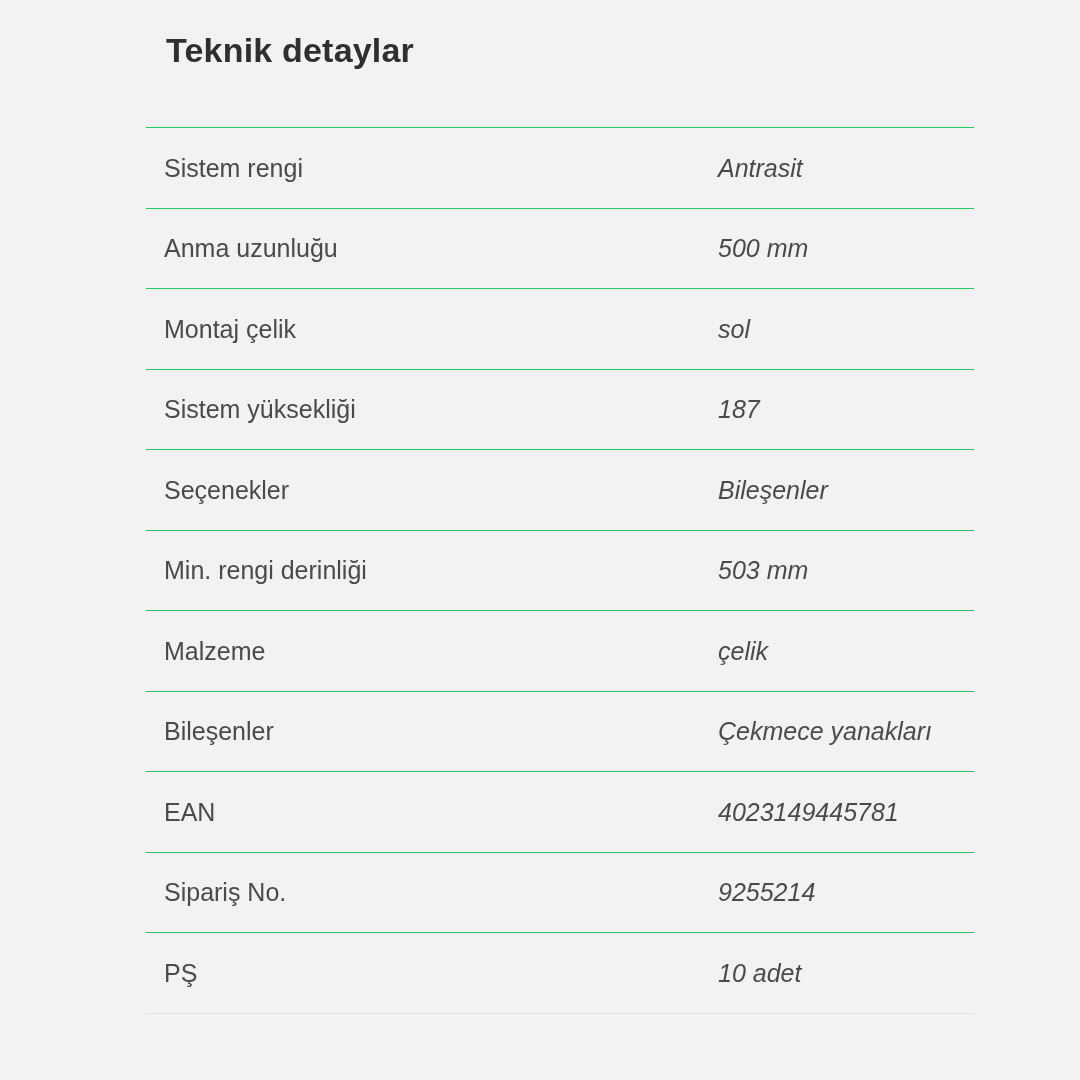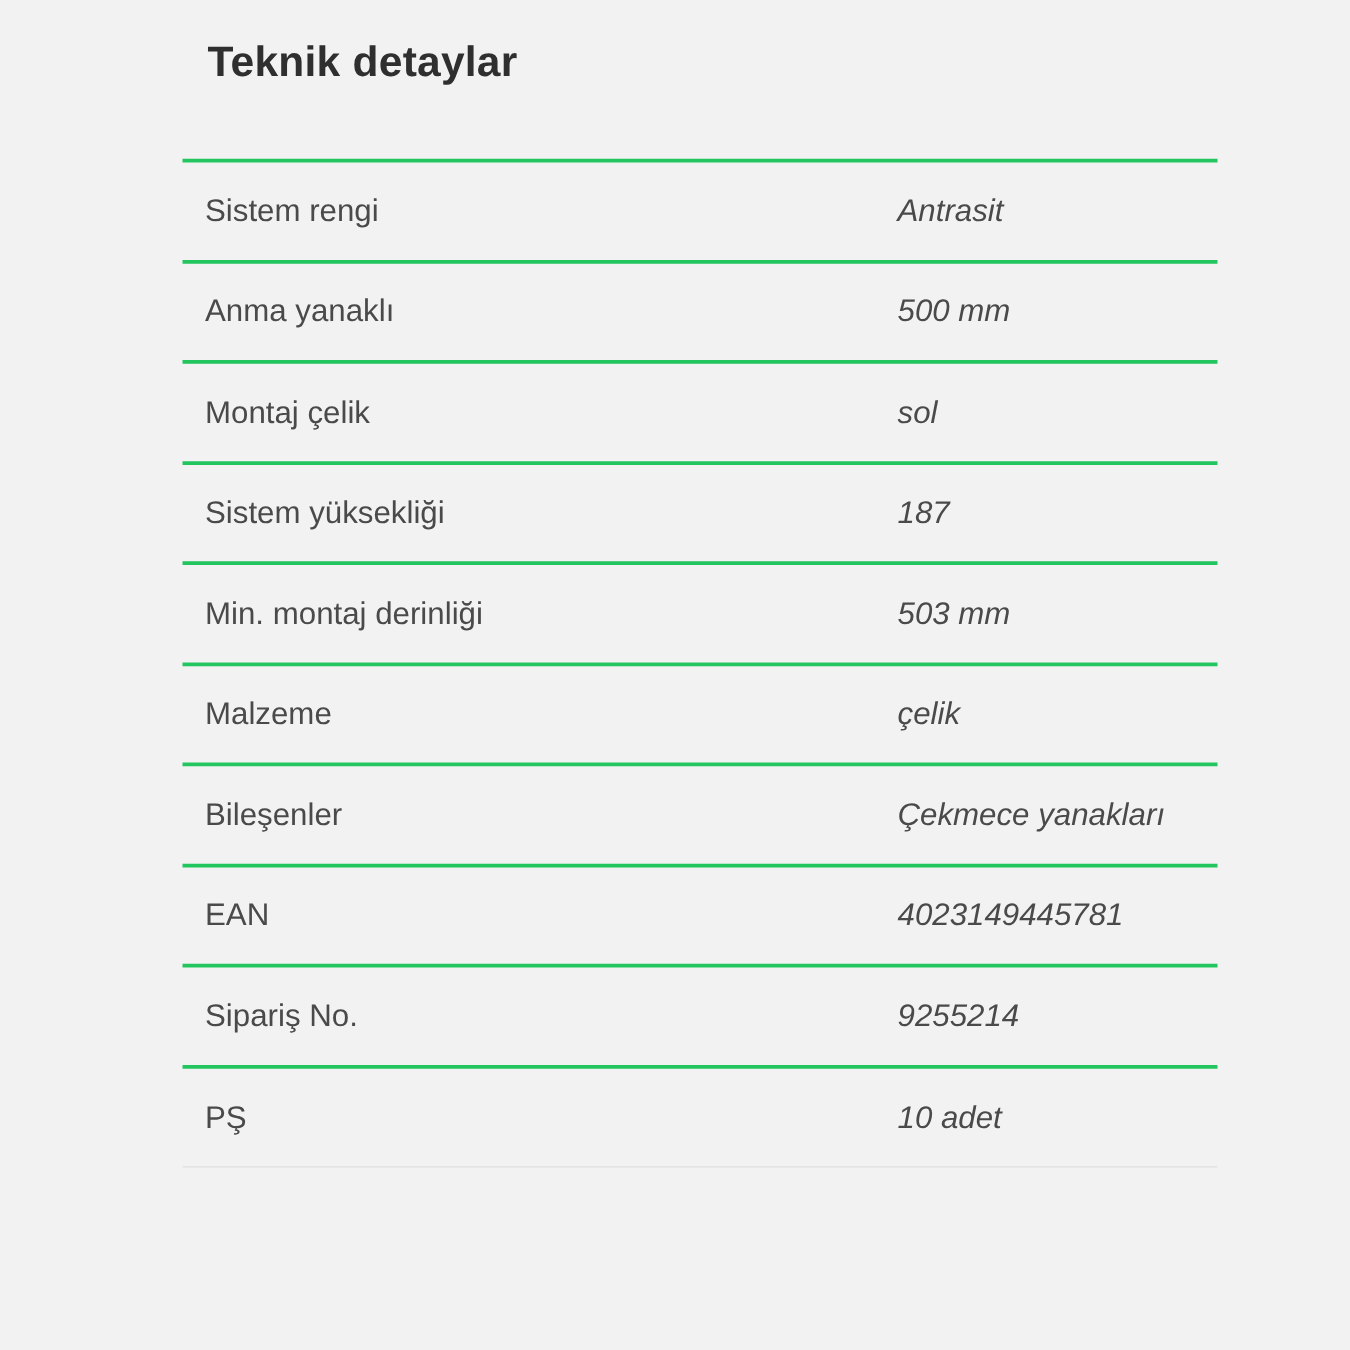--- a/index.html
+++ b/index.html
@@ -42,21 +42,21 @@
     top: 114px;
     width: 828px;
     border-collapse: collapse;
   }
 
   .spec-table tr {
     height: 80.5px;
   }
 
   .spec-table td {
-    border-top: 3px solid #22c55e;
+    border-top: 1px solid #22c55e;
     font-size: 25px;
     color: #4a4a4a;
     font-weight: normal;
     vertical-align: middle;
     padding: 0;
     line-height: 1.2;
   }
 
   .spec-table tr:last-child td {
     border-bottom: 1px solid #e0e0e0;
@@ -82,38 +82,42 @@
 
   <table class="spec-table">
     <tbody>
 
       <tr>
         <td class="spec-label">Sistem rengi</td>
         <td class="spec-value">Antrasit</td>
       </tr>
 
       <tr>
-        <td class="spec-label">Anma yanaklı</td>
+        <td class="spec-label">Anma uzunluğu</td>
         <td class="spec-value">500 mm</td>
       </tr>
 
       <tr>
         <td class="spec-label">Montaj çelik</td>
         <td class="spec-value">sol</td>
       </tr>
 
 
       <tr>
         <td class="spec-label">Sistem yüksekliği</td>
         <td class="spec-value">187</td>
       </tr>
 
+      <tr>
+        <td class="spec-label">Seçenekler</td>
+        <td class="spec-value">Bileşenler</td>
+      </tr>
 
       <tr>
-        <td class="spec-label">Min. montaj derinliği</td>
+        <td class="spec-label">Min. rengi derinliği</td>
         <td class="spec-value">503 mm</td>
       </tr>
 
       <tr>
         <td class="spec-label">Malzeme</td>
         <td class="spec-value">çelik</td>
       </tr>
 
       <tr>
         <td class="spec-label">Bileşenler</td>

